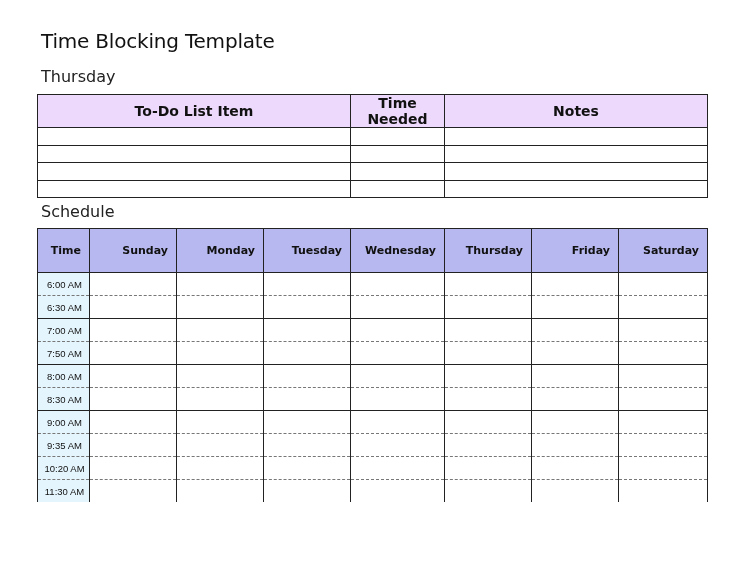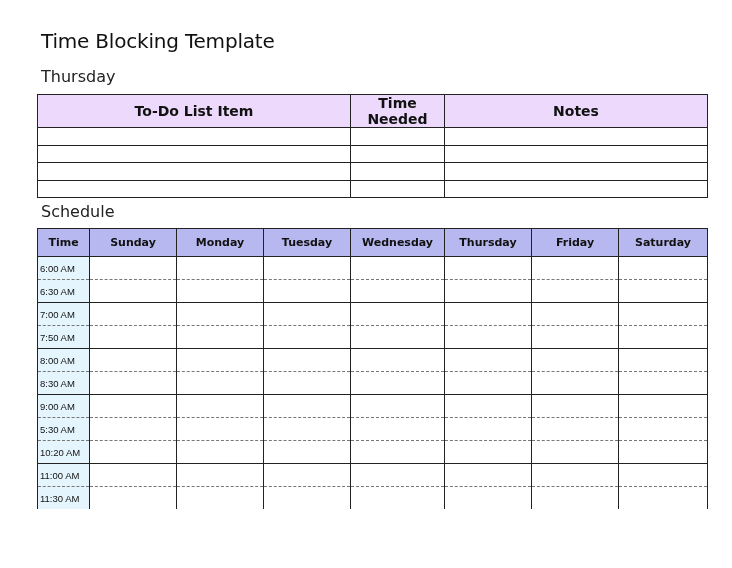--- a/index.html
+++ b/index.html
@@ -9,23 +9,23 @@
     .sec-planning { top: 67px; }
     .sec-schedule { top: 202px; }
 
     table { border-collapse: collapse; position: absolute; table-layout: fixed; }
     .planning { left: 37px; top: 94px; width: 670px; }
     .planning th, .planning td { border: 1.5px solid #222; padding: 0; }
     .planning th { background: #ecd9fb; height: 27px; font-size: 14px; font-weight: bold; text-align: center; font-family: "DejaVu Sans", sans-serif; }
     .planning td { height: 16.5px; background: #fff; }
 
     .schedule { left: 37px; top: 228px; width: 670px; }
-    .schedule th { background: #b7b8ef; height: 27px; font-size: 11px; font-weight: bold; text-align: center; border: 1.5px solid #222; padding: 0; font-family: "DejaVu Sans", sans-serif; }
+    .schedule th { background: #b7b8ef; height: 27px; font-size: 11px; font-weight: bold; text-align: right; border: 1.5px solid #222; padding: 8px; font-family: "DejaVu Sans", sans-serif; }
     .schedule td { height: 22px; padding: 0; border-left: 1.5px solid #222; border-right: 1.5px solid #222; background: #fff; }
-    .schedule td.time { background: #e5f5fd; font-size: 9.5px; padding-left: 2px; vertical-align: middle; color: #111; }
+    .schedule td.time { background: #e5f5fd; font-size: 9.5px; padding-left: 2px; vertical-align: middle; color: #111; text-align: center; }
     .schedule tr.hour td { border-top: 1.5px solid #222; }
     .schedule tr.half td { border-top: 1px dashed #777; margin-left: 6px; }
   </style>
 </head>
 <body>
 
 <div class="title">Time Blocking Template</div>
 <div class="section-label sec-planning">Thursday</div>
 
 <table class="planning">
@@ -155,41 +155,31 @@
         <td class="time">9:00 AM</td>
         <td></td>
         <td></td>
         <td></td>
         <td></td>
         <td></td>
         <td></td>
         <td></td>
       </tr>
       <tr class="half">
-        <td class="time">5:30 AM</td>
+        <td class="time">9:35 AM</td>
         <td></td>
         <td></td>
         <td></td>
         <td></td>
         <td></td>
         <td></td>
         <td></td>
       </tr>
       <tr class="half">
         <td class="time">10:20 AM</td>
-        <td></td>
-        <td></td>
-        <td></td>
-        <td></td>
-        <td></td>
-        <td></td>
-        <td></td>
-      </tr>
-      <tr class="hour">
-        <td class="time">11:00 AM</td>
         <td></td>
         <td></td>
         <td></td>
         <td></td>
         <td></td>
         <td></td>
         <td></td>
       </tr>
       <tr class="half">
         <td class="time">11:30 AM</td>

